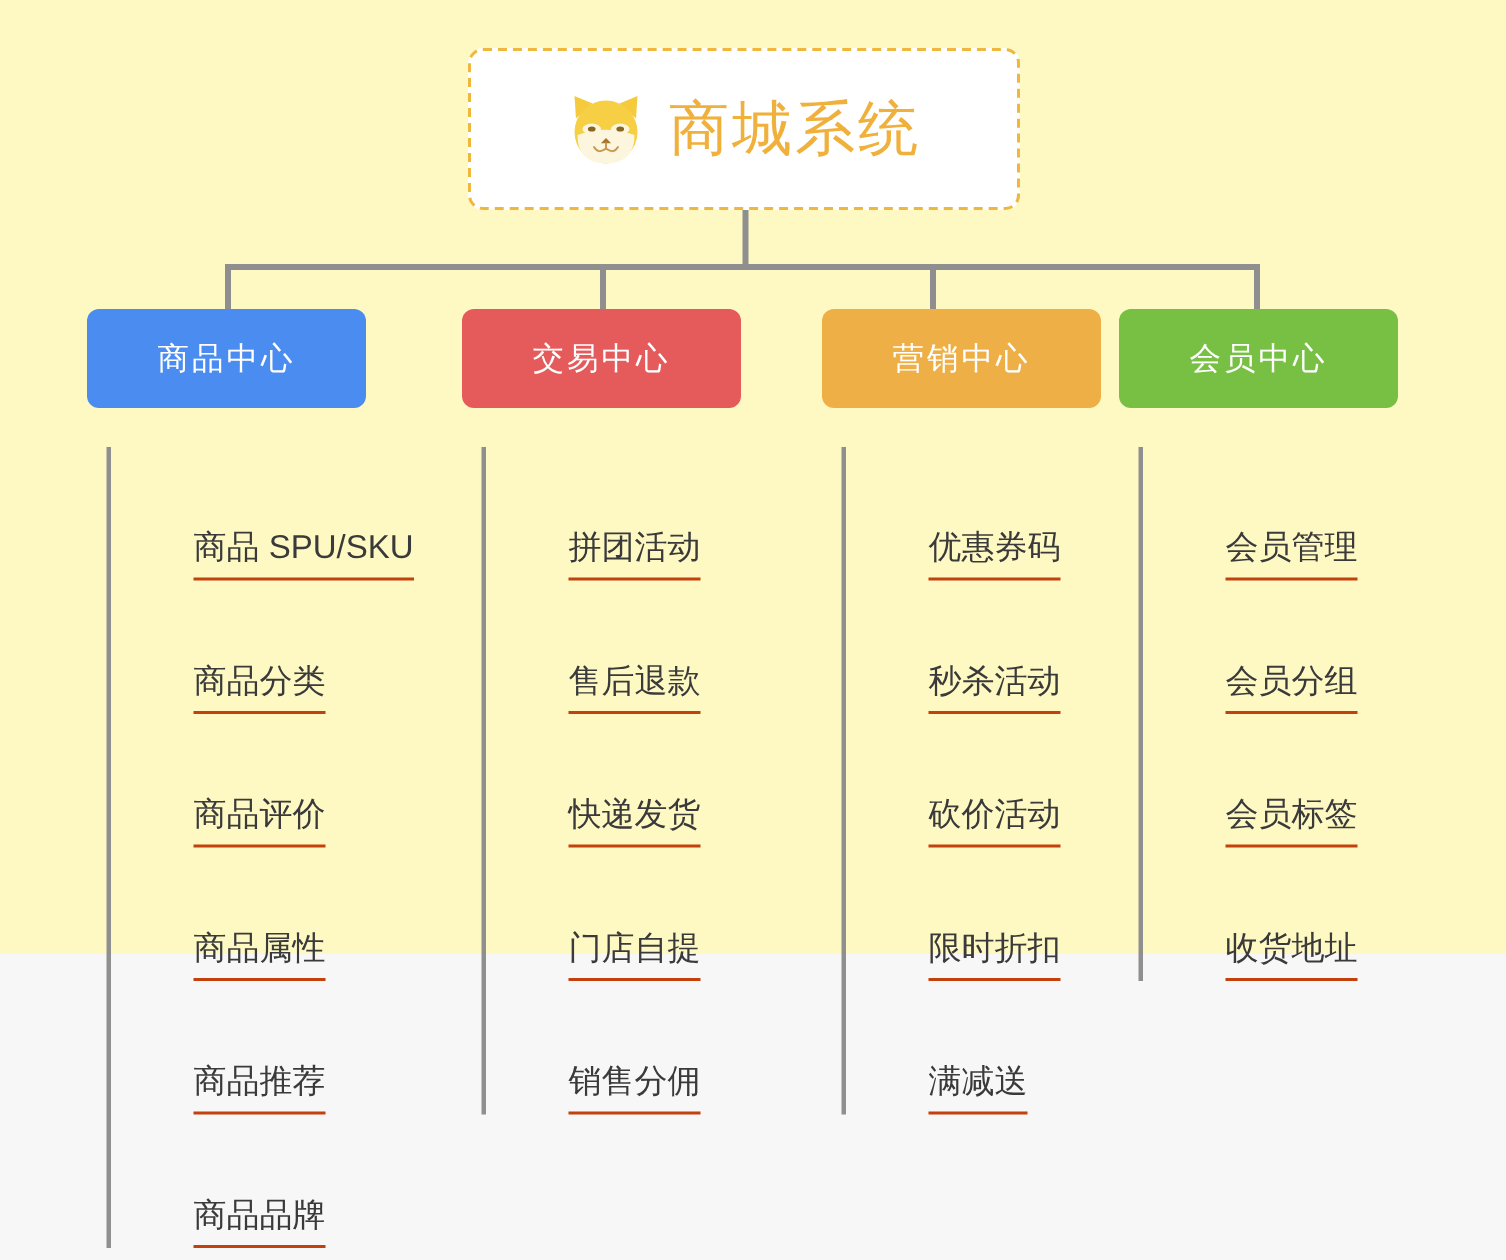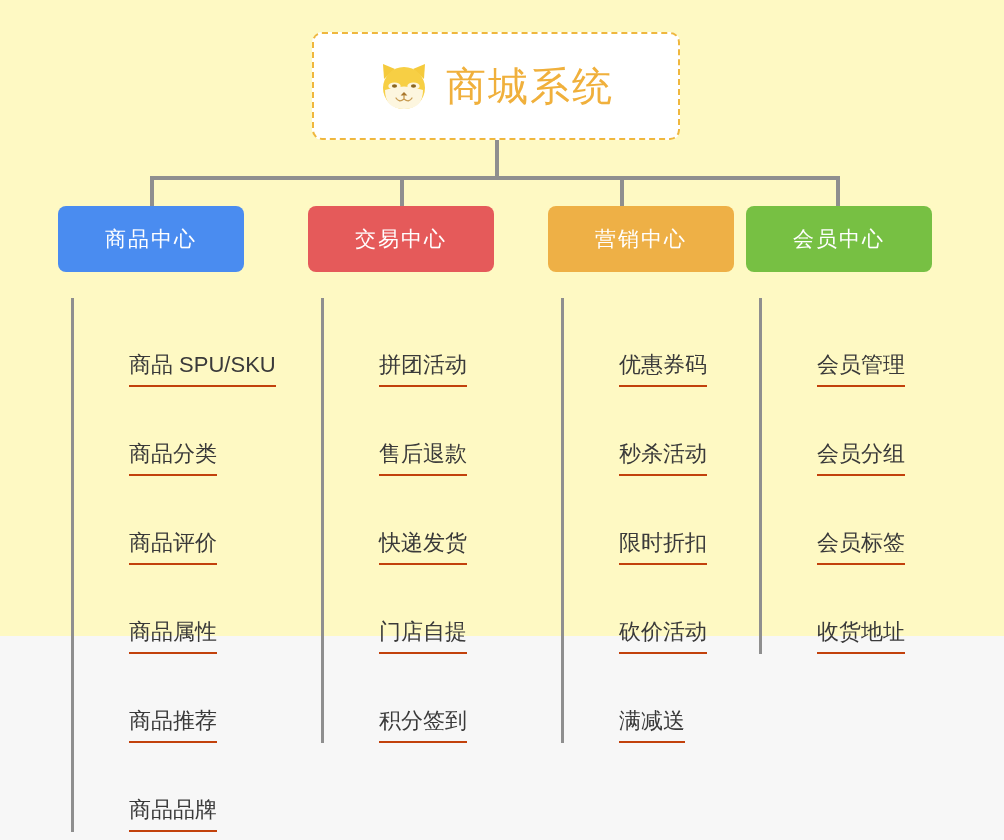--- a/index.html
+++ b/index.html
@@ -171,41 +171,41 @@
       <div class="leaf-item">
         <span class="leaf-label">售后退款</span>
       </div>
       <div class="leaf-item">
         <span class="leaf-label">快递发货</span>
       </div>
       <div class="leaf-item">
         <span class="leaf-label">门店自提</span>
       </div>
       <div class="leaf-item">
-        <span class="leaf-label">积分签到</span>
+        <span class="leaf-label">销售分佣</span>
       </div>
     </div>
   </div>
 
   <div class="column" style="left:548px">
     <div class="cat-header" style="background:#eeb046">
       <span>营销中心</span>
     </div>
     <div class="leaf-list">
       <div class="leaf-item">
         <span class="leaf-label">优惠券码</span>
       </div>
       <div class="leaf-item">
         <span class="leaf-label">秒杀活动</span>
       </div>
       <div class="leaf-item">
+        <span class="leaf-label">砍价活动</span>
+      </div>
+      <div class="leaf-item">
         <span class="leaf-label">限时折扣</span>
-      </div>
-      <div class="leaf-item">
-        <span class="leaf-label">砍价活动</span>
       </div>
       <div class="leaf-item">
         <span class="leaf-label">满减送</span>
       </div>
     </div>
   </div>
 
   <div class="column" style="left:746px">
     <div class="cat-header" style="background:#77c043">
       <span>会员中心</span>

